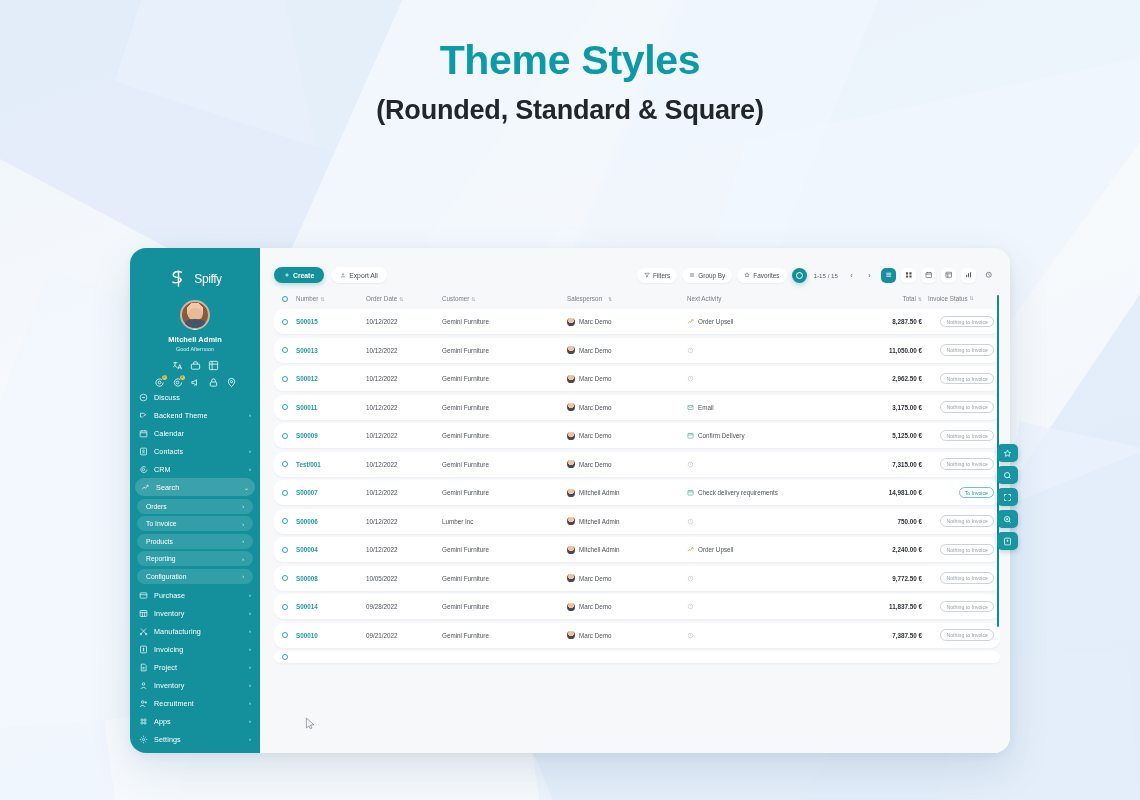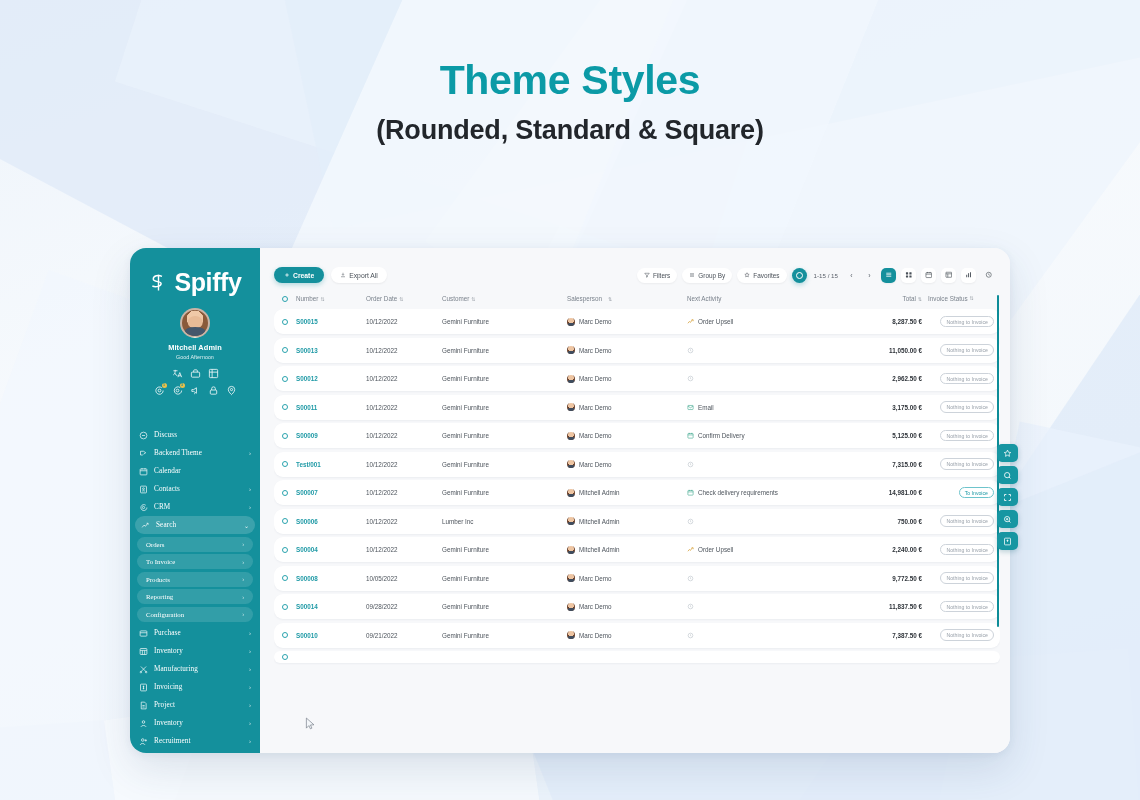--- a/index.html
+++ b/index.html
@@ -20,55 +20,55 @@
   .f5{ width:440px; height:760px; left:905px; top:330px; background:#dde9f8; transform:rotate(34deg); }
   .f6{ width:520px; height:520px; left:960px; top:470px; background:#e9f2fc; transform:rotate(12deg); }
   .f7{ width:1200px; height:300px; left:-60px; top:690px; background:#eaf2fb; transform:rotate(-4deg); }
   .f8{ width:300px; height:700px; left:-80px; top:300px; background:#f2f7fd; transform:rotate(20deg); }
   .f9{ width:260px; height:660px; left:330px; top:-140px; background:#f6fafe; transform:rotate(24deg); }
   .f10{ width:190px; height:700px; left:600px; top:-150px; background:#f2f7fd; transform:rotate(22deg); }
   .f11{ width:700px; height:380px; left:560px; top:560px; background:#e2ecf9; transform:rotate(-22deg); }
   .f12{ width:420px; height:260px; left:120px; top:690px; background:#f8fbfe; transform:rotate(-8deg); }
 
   
-  .head{ position:relative; z-index:3; text-align:center; padding-top:38px;margin-top:20px; }
+  .head{ position:relative; z-index:3; text-align:center; padding-top:38px; }
   .title{ font-size:41px; font-weight:bold; color:#0b9aa6; letter-spacing:-.3px; line-height:1.12; }
   .subtitle{ font-size:27px; font-weight:bold; color:#22262b; margin-top:11px; letter-spacing:-.2px; }
   .desc{ font-size:20.5px; color:#2f343a; line-height:1.38; margin-top:28px; }
 
   
   .window{
     position:absolute; z-index:4; left:130px; top:248px; width:880px; height:505px;
     background:#f7f8fa; border-radius:16px; overflow:hidden;
     box-shadow:0 16px 40px rgba(40,70,110,.13), 0 2px 8px rgba(40,70,110,.07);
     display:flex;
   }
 
   
   .sidebar{ width:130px; flex:0 0 130px; background:#14909c; color:#fff; position:relative;
             padding-top:12px; overflow:hidden; }
   .logo{ display:flex; align-items:center; justify-content:center; gap:5px; margin:8px 0 11px; }
   .logo .mark{ width:21px; height:21px; }
-  .logo .word{ font-size:25px; font-weight:bold; letter-spacing:-.4px; }
+  .logo .word{ font-size:12px; font-weight:normal; letter-spacing:-.4px; }
   .avatar{ width:30px; height:30px; border-radius:50%; margin:0 auto; overflow:hidden;
            background:radial-gradient(circle at 50% 34%, #f0c9a8 0 38%, #8a5a3a 39% 100%);
            border:2px solid rgba(255,255,255,.55); position:relative; }
   .avatar::before{ content:""; position:absolute; left:50%; top:24%; transform:translateX(-50%);
            width:56%; height:46%; border-radius:50% 50% 45% 45%; background:#e8bb97; }
   .avatar::after{ content:""; position:absolute; left:50%; bottom:0; transform:translateX(-50%);
            width:80%; height:34%; border-radius:50% 50% 0 0; background:#45566b; }
   .uname{ text-align:center; font-size:7.4px; font-weight:bold; margin-top:5px; letter-spacing:.1px; }
   .greet{ text-align:center; font-size:5.4px; opacity:.85; margin-top:2px; }
   .iconrow{ display:flex; justify-content:center; align-items:center; gap:7px; margin-top:8px; }
   .iconrow.r2{ gap:7px; margin-top:6px; }
   .ic{ position:relative; width:11px; height:11px; opacity:.95; }
   .ic svg{ width:100%; height:100%; display:block; }
   .badge{ position:absolute; top:-2px; right:-2px; width:5px; height:5px; border-radius:50%;
           background:#f6c344; color:#14909c; font-size:3.6px; line-height:5px; text-align:center; font-weight:bold;}
-  .menu{ margin-top:30px;font-family:Liberation Serif, serif; }
+  .menu{ margin-top:0; }
   .mi{ display:flex; align-items:center; gap:6px; padding:4.5px 9px; font-size:7.2px; position:relative; cursor:pointer; }
   .mi .mic{ width:9px; height:9px; flex:0 0 9px; opacity:.95; }
   .mi .mic svg{ width:100%; height:100%; display:block; }
   .mi .lbl{ flex:1; letter-spacing:.1px; }
   .mi .arw{ font-size:6px; opacity:.9; }
   .mi.active{ background:rgba(255,255,255,.17); border-radius:9px; margin:0 5px; padding:4.5px 6px; }
   .sub{ background:rgba(255,255,255,.13); border-radius:8px; margin:2.5px 7px; padding:4px 9px;
         display:flex; align-items:center; font-size:6.8px; cursor:pointer; }
   .sub .lbl{ flex:1; }
   .sub .arw{ font-size:5.6px; opacity:.85; }

